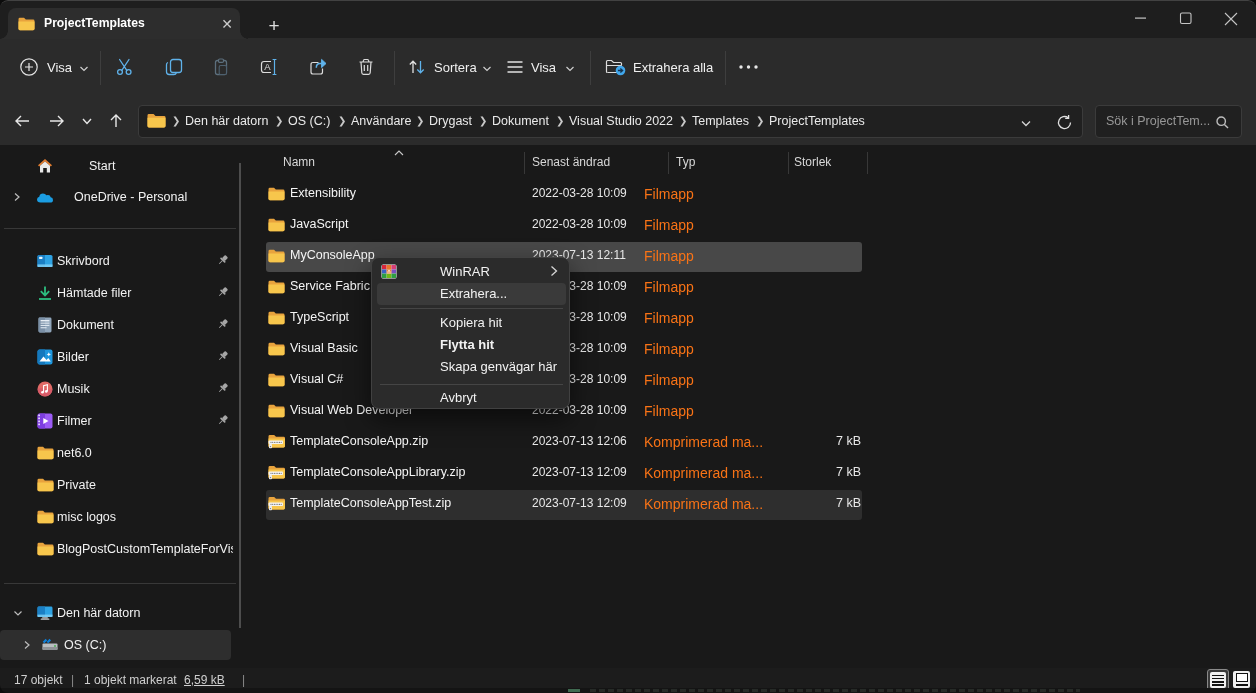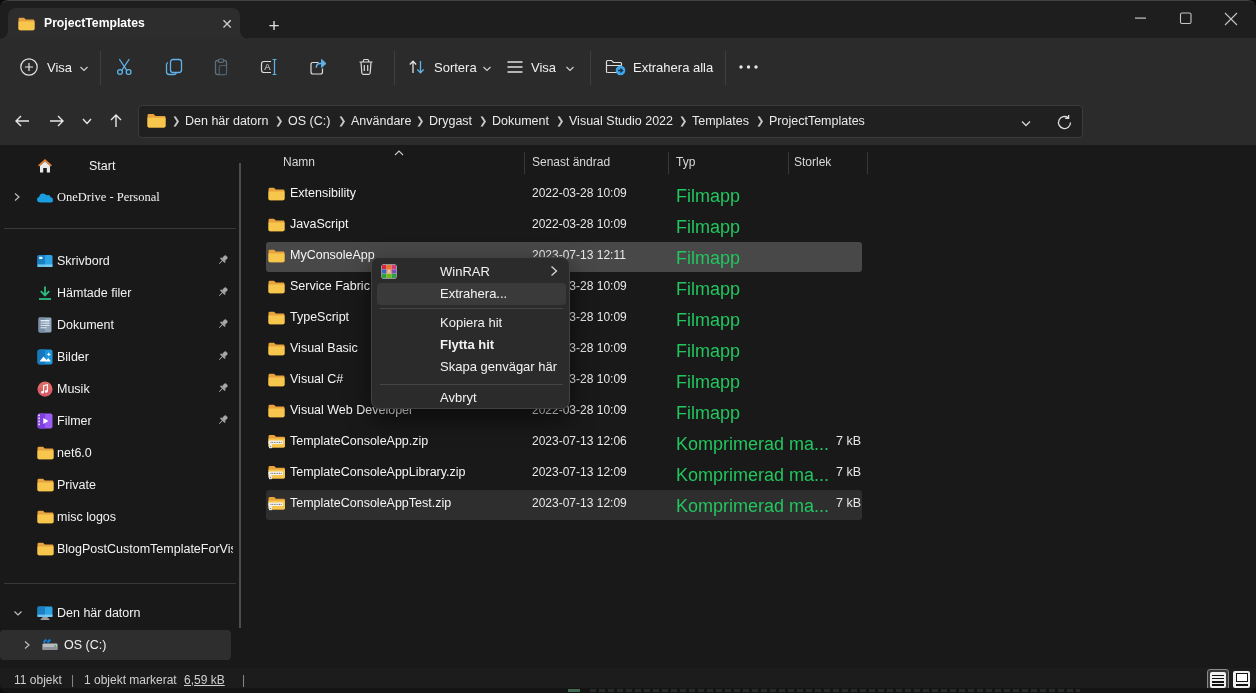--- a/index.html
+++ b/index.html
@@ -25,21 +25,21 @@
   .crumb { position:absolute; top:8px; font-size:12.5px; color:#eaeaea; white-space:nowrap; }
   .csep { position:absolute; top:9px; font-size:10px; color:#c9c9c9; }
   
   .side { position:absolute; font-size:12.5px; color:#f2f2f2; white-space:nowrap; }
   .pin { position:absolute; left:216px; }
   
   .hdr { position:absolute; top:155px; font-size:12px; color:#d8d8d8; }
   .hsep { position:absolute; top:152px; width:1px; height:22px; background:#383838; }
   .rname { position:absolute; left:290px; font-size:12.5px; color:#f5f5f5; white-space:nowrap; }
   .rdate { position:absolute; left:532px; font-size:12px; color:#e8e8e8; white-space:nowrap; }
-  .rtype { position:absolute; left:676px; font-size:18px; color:#22c55e; white-space:nowrap; }
+  .rtype { position:absolute; left:644px; font-size:14px; color:#f97316; white-space:nowrap; }
   .rsize { position:absolute; left:836px; font-size:12.5px; color:#e8e8e8; white-space:nowrap;text-align:right; }
   .fo { position:absolute; left:268px; }
   
   #menu { position:absolute; left:371px; top:257px; width:199px; height:152px; background:#2b2b2b;
     border:1px solid #414141; border-radius:8px; box-shadow:0 10px 24px rgba(0,0,0,.55); z-index:50; }
   .mi { position:absolute; left:36px; font-size:13px; color:#f2f2f2;margin-left:32px; }
   #statusbar .st { position:absolute; top:5px; font-size:12px; color:#cfcfcf; }
 </style>
 </head>
 <body>
@@ -176,36 +176,43 @@
     <span class="csep" style="left:617px;">❯</span>
     <span class="crumb" style="left:630px;">ProjectTemplates</span>
     <svg class="abs" style="left:880px; top:13px;" width="14" height="10" viewBox="0 0 14 10">
         <path d="M3 2.5 L7 6.5 L11 2.5" fill="none" stroke="#d5d5d5" stroke-width="1.3"></path>
       </svg>
     <svg class="abs" style="left:917px; top:8px;" width="17" height="17" viewBox="0 0 17 17">
       <path d="M14.5 8.5 A6 6 0 1 1 12.2 3.8" fill="none" stroke="#e0e0e0" stroke-width="1.3"></path>
       <path d="M12.6 1 V4.4 H9.2" fill="none" stroke="#e0e0e0" stroke-width="1.3"></path>
     </svg>
   </div>
+  <div id="search">
+    <span class="ph">Sök i ProjectTem...</span>
+    <svg class="abs" style="left:119px; top:9px;" width="15" height="15" viewBox="0 0 15 15">
+      <circle cx="6.2" cy="6.2" r="4.2" fill="none" stroke="#bdbdbd" stroke-width="1.4"></circle>
+      <path d="M9.4 9.4 L13 13" stroke="#bdbdbd" stroke-width="1.4"></path>
+    </svg>
+  </div>
 </div>
 <div id="sidebar">
 
   <svg class="abs" style="left:37px; top:158px;" width="16" height="16" viewBox="0 0 16 16">
     <path d="M1 7.2 L8 1 L15 7.2 L13.8 8.6 L8 3.4 L2.2 8.6 Z" fill="#e07c30"></path>
     <path d="M3 7.8 L8 3.4 L13 7.8 V14.5 H9.8 V10 H6.2 V14.5 H3 Z" fill="#e9e9e9"></path>
   </svg>
   <span class="side" style="left:57px; top:159px;margin-left:32px;">Start</span>
 
   <svg class="abs" style="left:12px; top:192px;" width="10" height="10" viewBox="0 0 10 10">
       <path d="M3 1.5 L7 5 L3 8.5" fill="none" stroke="#bdbdbd" stroke-width="1.2"></path>
     </svg>
   <svg class="abs" style="left:36px; top:191px;" width="18" height="12" viewBox="0 0 18 12">
     <path d="M4.5 11.5 Q1 11.5 1 8.6 Q1 6.2 3.3 5.7 Q3.8 2.5 7 2.5 Q9.3 2.5 10.4 4.3 Q11 3.9 12 3.9 Q14.3 3.9 14.7 6.2 Q17 6.5 17 8.9 Q17 11.5 14.2 11.5 Z" fill="#1b9de2"></path>
   </svg>
-  <span class="side" style="left:57px; top:190px;font-family:Liberation Serif, serif;">OneDrive - Personal</span>
+  <span class="side" style="left:74px; top:190px;">OneDrive - Personal</span>
   <div class="abs" style="left:4px; top:228px; width:232px; height:1px; background:#383838;"></div>
 
   <svg class="abs" style="left:37px; top:253px;" width="16" height="16" viewBox="0 0 16 16">
     <rect x="0.5" y="2" width="15" height="12" rx="1.6" fill="#2ea3e4"></rect>
     <path d="M0.5 3.6 Q0.5 2 2.1 2 H8 V14 H2.1 Q0.5 14 0.5 12.4 Z" fill="#1b7fc4"></path>
     <rect x="2.2" y="3.8" width="3.2" height="2.3" rx="0.5" fill="#eaf6ff"></rect>
     <rect x="0.5" y="11.4" width="15" height="2.6" fill="#7ed0f7" opacity="0.85"></rect>
   </svg>
   <span class="side" style="left:57px; top:254px;">Skrivbord</span>
   <svg class="pin" style="top:254px;" width="13" height="13" viewBox="0 0 13 13">
@@ -472,21 +479,21 @@
   <div class="abs" style="left:5px; top:25px; width:189px; height:22px; background:#3a3a3a; border-radius:4px;"></div>
   <span class="mi" style="top:28px;">Extrahera...</span>
   <div class="abs" style="left:8px; top:50px; width:183px; height:1px; background:#454545;"></div>
   <span class="mi" style="top:56.5px;">Kopiera hit</span>
   <span class="mi" style="top:78.5px; font-weight:bold;">Flytta hit</span>
   <span class="mi" style="top:100.5px;">Skapa genvägar här</span>
   <div class="abs" style="left:8px; top:126px; width:183px; height:1px; background:#454545;"></div>
   <span class="mi" style="top:131.5px;">Avbryt</span>
 </div>
 <div id="statusbar">
-  <span class="st" style="left:14px;">11 objekt</span>
+  <span class="st" style="left:14px;">17 objekt</span>
   <span class="st" style="left:71px; color:#8a8a8a;">|</span>
   <span class="st" style="left:84px;">1 objekt markerat</span>
   <span class="st" style="left:184px;text-decoration:underline;">6,59 kB</span>
   <span class="st" style="left:242px; color:#8a8a8a;">|</span>
 
   <div class="abs" style="left:1207px; top:1px; width:22px; height:22px; border:1px solid #8a8a8a; border-radius:3px; background:#3a3a3a;">
     <div class="abs" style="left:2px; top:2px; width:16px; height:16px; background:#f0f0f0; border-radius:2px;">
       <div style="position:absolute; left:2px; top:2.5px; width:12px; height:1.6px; background:#111;"></div>
       <div style="position:absolute; left:2px; top:5.8px; width:12px; height:1.6px; background:#111;"></div>
       <div style="position:absolute; left:2px; top:9.1px; width:12px; height:1.6px; background:#111;"></div>

